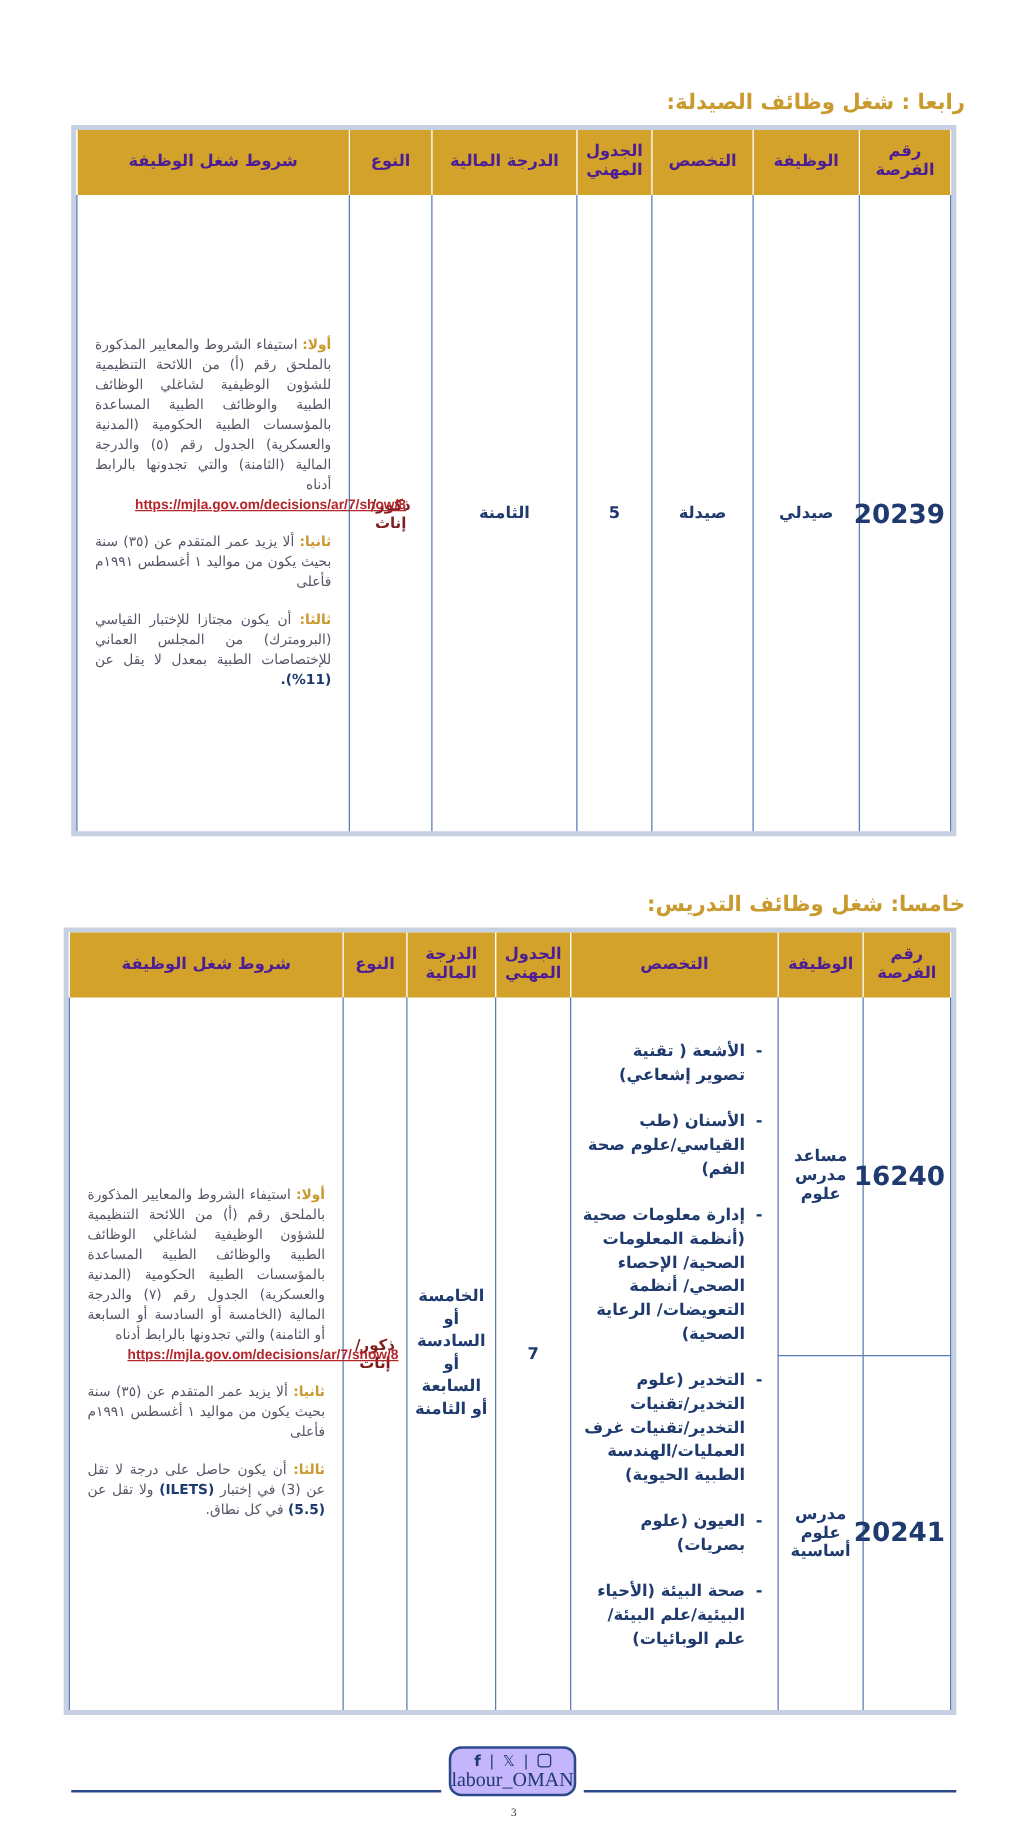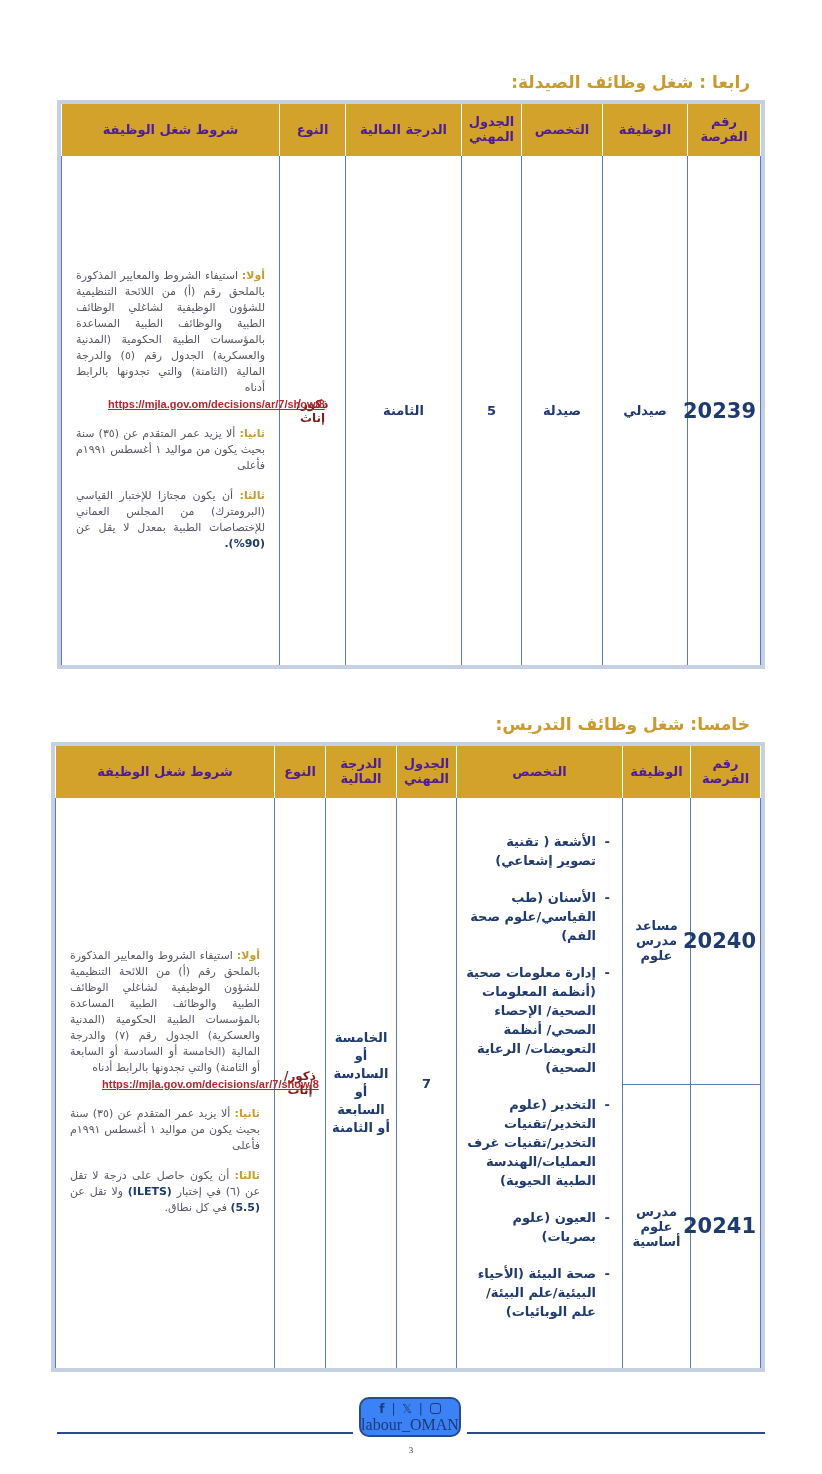--- a/index.html
+++ b/index.html
@@ -1,21 +1,21 @@
 <!DOCTYPE html>
 <html lang="ar" dir="rtl"><head>
 <meta charset="utf-8">
 <style>
   html, body { margin:0; padding:0; }
   body {
     width:822px; height:1474px; background:#ffffff; position:relative; overflow:hidden;
     font-family: "DejaVu Sans", sans-serif; color:#1f3a6e;
   }
   .section-title {
-    position:absolute; right:72px; font-weight:bold; font-size:17px; color:#c99a2e;
+    position:absolute; right:50px; font-weight:bold; font-size:17px; color:#c99a2e;
     direction:rtl;
   }
   .frame {
     position:absolute; border:4px solid #c5d0e3; background:#fff; box-sizing:border-box;
   }
   table { border-collapse:collapse; width:100%; height:100%; table-layout:fixed; direction:rtl; }
   th {
     background:#d2a22b; color:#4c1d95; font-weight:bold; font-size:13px; text-align:center;
     border-left:1px solid #ffffff; border-right:1px solid #ffffff; padding:2px 4px; line-height:1.15;
   }
@@ -29,21 +29,21 @@
   .conds p { margin:12px 0 14px 0; }
   .conds .lbl { color:#c99a2e; font-weight:bold; }
   .conds a { color:#b3262b; font-weight:bold; text-decoration:underline; direction:ltr; display:block; text-align:right; font-family:"Liberation Sans", sans-serif; font-size:11px;padding-left:32px; }
   .conds b { color:#1f3a6e; }
   .spec-list { list-style:none; margin:4px; padding:0 4px 0 0; text-align:right; }
   .spec-list li { position:relative; padding-right:14px; margin-bottom:18px; font-size:13px; line-height:19px; }
   .spec-list li::before { content:"-"; position:absolute; right:0; top:0; }
   .footer-line { position:absolute; height:2px; background:#2c4a8a; top:1432px; }
   .social-box {
     position:absolute; left:359px; top:1397px; width:102px; height:40px; border:2px solid #2c4a8a;
-    border-radius:10px; box-sizing:border-box; background:#3b82f6; text-align:center;
+    border-radius:10px; box-sizing:border-box; background:#c4b5fd; text-align:center;
   }
   .social-icons { font-size:12px; color:#1f3a6e; margin-top:3px; direction:ltr; font-family:"DejaVu Sans", sans-serif; }
   .social-handle { font-family:"Liberation Serif", serif; font-size:16px; color:#1f3a6e; direction:ltr; }
   .page-num { position:absolute; top:1445px; left:0; width:822px; text-align:center; font-size:9px; color:#333; font-family:"Liberation Serif", serif; }
 </style>
 </head>
 <body>
 
 <div class="section-title" style="top:72px;">رابعا : شغل وظائف الصيدلة:</div>
 
@@ -82,21 +82,21 @@
             <span>استيفاء الشروط والمعايير المذكورة بالملحق رقم (أ) من اللائحة التنظيمية للشؤون الوظيفية لشاغلي الوظائف الطبية والوظائف الطبية المساعدة بالمؤسسات الطبية الحكومية (المدنية والعسكرية) الجدول رقم (٥) والدرجة المالية (الثامنة) والتي تجدونها بالرابط أدناه</span>
             <a>https://mjla.gov.om/decisions/ar/7/show/8</a>
           </p>
           <p>
             <span class="lbl">ثانيا:</span>
             <span>ألا يزيد عمر المتقدم عن (٣٥) سنة بحيث يكون من مواليد ١ أغسطس ١٩٩١م فأعلى</span>
           </p>
           <p>
             <span class="lbl">ثالثا:</span>
             <span>أن يكون مجتازا للإختبار القياسي (البرومترك) من المجلس العماني للإختصاصات الطبية بمعدل لا يقل عن</span>
-            <b>(90%).</b>
+            <b>(11%).</b>
           </p>
         </div>
       </td>
     </tr>
   </tbody>
     </table>
 </div>
 
 <div class="section-title" style="top:714px;">خامسا: شغل وظائف التدريس:</div>
 
@@ -115,21 +115,21 @@
         <tr style="height:52px;">
       <th>رقم الفرصة</th>
       <th>الوظيفة</th>
       <th>التخصص</th>
       <th>الجدول المهني</th>
       <th>الدرجة المالية</th>
       <th>النوع</th>
       <th>شروط شغل الوظيفة</th>
     </tr>
     <tr style="height:286px;">
-      <td class="num" style="border-bottom:1px solid #5a7bb5;">20240</td>
+      <td class="num" style="border-bottom:1px solid #5a7bb5;">16240</td>
       <td style="border-bottom:1px solid #5a7bb5;">مساعد مدرس علوم</td>
       <td rowspan="2">
         <ul class="spec-list">
           <li>الأشعة ( تقنية تصوير إشعاعي)</li>
           <li>الأسنان (طب القياسي/علوم صحة الفم)</li>
           <li>إدارة معلومات صحية (أنظمة المعلومات الصحية/ الإحصاء الصحي/ أنظمة التعويضات/ الرعاية الصحية)</li>
           <li>التخدير (علوم التخدير/تقنيات التخدير/تقنيات غرف العمليات/الهندسة الطبية الحيوية)</li>
           <li>العيون (علوم بصريات)</li>
           <li>صحة البيئة (الأحياء البيئية/علم البيئة/ علم الوبائيات)</li>
         </ul>
@@ -143,21 +143,21 @@
             <span class="lbl">أولا:</span>
             <span>استيفاء الشروط والمعايير المذكورة بالملحق رقم (أ) من اللائحة التنظيمية للشؤون الوظيفية لشاغلي الوظائف الطبية والوظائف الطبية المساعدة بالمؤسسات الطبية الحكومية (المدنية والعسكرية) الجدول رقم (٧) والدرجة المالية (الخامسة أو السادسة أو السابعة أو الثامنة) والتي تجدونها بالرابط أدناه</span>
             <a>https://mjla.gov.om/decisions/ar/7/show/8</a>
           </p>
           <p>
             <span class="lbl">ثانيا:</span>
             <span>ألا يزيد عمر المتقدم عن (٣٥) سنة بحيث يكون من مواليد ١ أغسطس ١٩٩١م فأعلى</span>
           </p>
           <p>
             <span class="lbl">ثالثا:</span>
-            <span>أن يكون حاصل على درجة لا تقل عن (٦) في إختبار</span>
+            <span>أن يكون حاصل على درجة لا تقل عن (3) في إختبار</span>
             <b>(ILETS)</b>
             <span>ولا تقل عن</span>
             <b>(5.5)</b>
             <span>في كل نطاق.</span>
           </p>
         </div>
       </td>
     </tr>
     <tr>
       <td class="num">20241</td>

